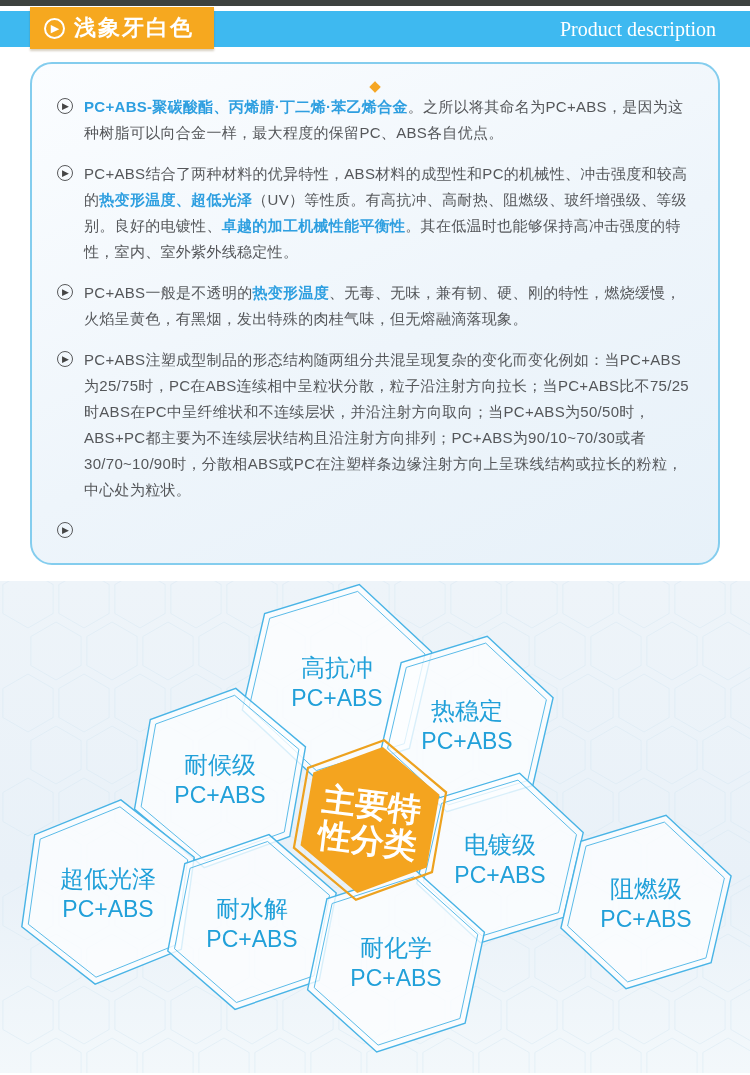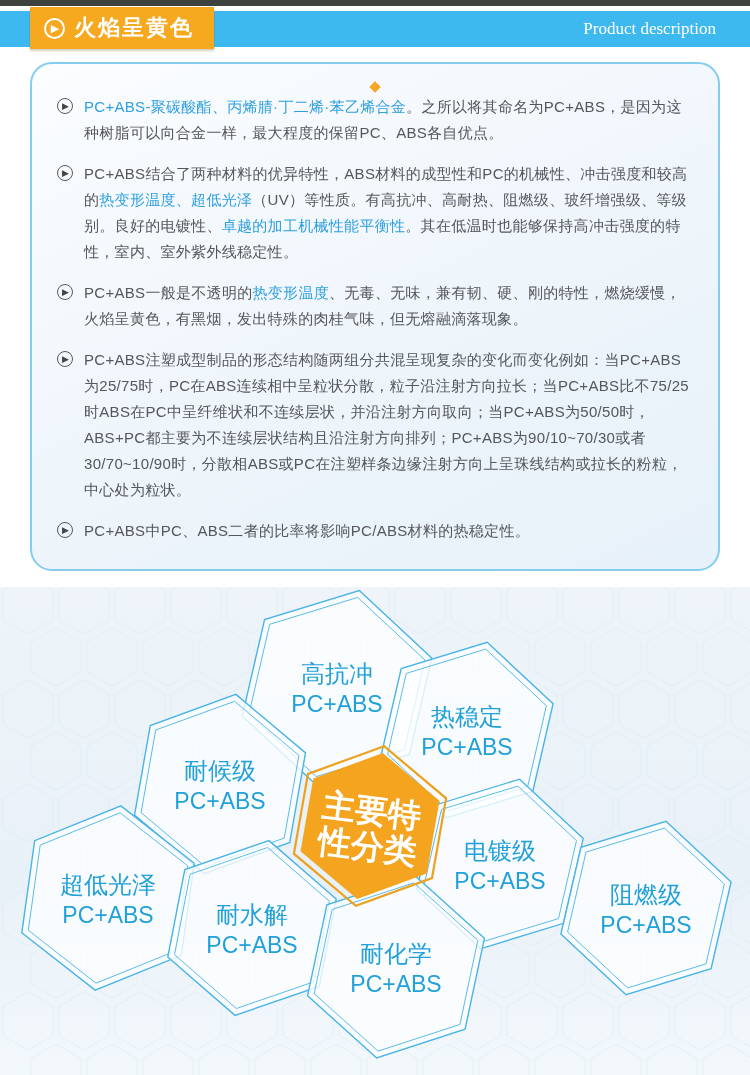--- a/index.html
+++ b/index.html
@@ -3,42 +3,42 @@
 <meta charset="utf-8">
 <style>
   html,body{margin:0;padding:0;background:#ffffff;}
   body{width:750px;height:1075px;overflow:hidden;font-family:"Liberation Sans",sans-serif;position:relative;}
   .top-strip{height:6px;background:#3d423f;width:100%;}
   
   .header{position:relative;height:36px;background:#3eb9f0;margin-top:5px;}
   .badge{position:absolute;left:30px;top:-4px;height:42px;background:#f6a81f;display:flex;align-items:center;gap:9px;padding:0 20px 0 14px;box-shadow:0 2px 2px rgba(90,60,0,.25);}
   .badge-icon{width:21px;height:21px;border:2px solid #fff;border-radius:50%;display:flex;align-items:center;justify-content:center;font-size:11px;color:#fff;flex:none;padding-left:1px;box-sizing:border-box;}
   .badge-label{color:#fff;font-size:22px;font-weight:bold;letter-spacing:2px;}
-  .header-en{position:absolute;right:34px;top:0;height:36px;display:flex;align-items:center;color:#fff;font-family:"Liberation Serif",serif;font-size:17px;}
+  .header-en{position:absolute;right:34px;top:0;height:36px;display:flex;align-items:center;color:#fff;font-family:"Liberation Serif",serif;font-size:20px;}
   
   .card{width:690px;margin:15px auto 0;box-sizing:border-box;border:2px solid #84cdee;border-radius:22px;background:linear-gradient(155deg,#fbfdff 0%,#eef5fb 55%,#e7f1f9 100%);padding:14px 25px 10px;position:relative;}
   .diamond{ text-align:center;color:#f5a623;font-size:15px;line-height:16px;}
   .card-title{text-align:center;font-size:23px;font-weight:bold;color:#4c4c4c;letter-spacing:3px;margin:3px 0 16px;}
   .bullet{display:flex;gap:11px;margin-bottom:15px;}
   .bullet-icon{width:16px;height:16px;border:1px solid #58595b;border-radius:50%;color:#454545;font-size:9px;display:flex;align-items:center;justify-content:center;margin-top:4px;flex:none;padding-left:1px;box-sizing:border-box;}
   .bullet-text{margin:0;font-size:15px;line-height:26px;color:#55575a;letter-spacing:.3px;}
-  .bullet-text .hl{color:#2e9fe0;font-weight:normal;}
+  .bullet-text .hl{color:#2e9fe0;font-weight:bold;}
   
   .hex-panel{width:750px;height:492px;margin-top:16px;background:linear-gradient(180deg,#eef4f9 0%,#e9f1f8 60%,#f3f8fb 100%);position:relative;}
   .hex-panel svg{position:absolute;left:0;top:0;}
 </style>
 </head>
 <body>
 
 <div class="top-strip"></div>
 
 <div class="header">
   <div class="badge">
     <span class="badge-icon">▶</span>
-    <span class="badge-label">火焰呈黄色</span>
+    <span class="badge-label">浅象牙白色</span>
   </div>
   <div class="header-en">Product description</div>
 </div>
 
 <div class="card">
   <div class="diamond">◆</div>
   <div id="bullets">
       <div class="bullet">
         <span class="bullet-icon">▶</span>
         <p class="bullet-text"><span class="hl">PC+ABS-聚碳酸酯、丙烯腈·丁二烯·苯乙烯合金</span><span>。之所以将其命名为PC+ABS，是因为这种树脂可以向合金一样，最大程度的保留PC、ABS各自优点。</span></p>
@@ -50,21 +50,20 @@
       <div class="bullet">
         <span class="bullet-icon">▶</span>
         <p class="bullet-text"><span>PC+ABS一般是不透明的</span><span class="hl">热变形温度</span><span>、无毒、无味，兼有韧、硬、刚的特性，燃烧缓慢，火焰呈黄色，有黑烟，发出特殊的肉桂气味，但无熔融滴落现象。</span></p>
       </div>
       <div class="bullet">
         <span class="bullet-icon">▶</span>
         <p class="bullet-text"><span>PC+ABS注塑成型制品的形态结构随两组分共混呈现复杂的变化而变化例如：当PC+ABS为25/75时，PC在ABS连续相中呈粒状分散，粒子沿注射方向拉长；当PC+ABS比不75/25时ABS在PC中呈纤维状和不连续层状，并沿注射方向取向；当PC+ABS为50/50时，ABS+PC都主要为不连续层状结构且沿注射方向排列；PC+ABS为90/10~70/30或者30/70~10/90时，分散相ABS或PC在注塑样条边缘注射方向上呈珠线结构或拉长的粉粒，中心处为粒状。</span></p>
       </div>
       <div class="bullet">
         <span class="bullet-icon">▶</span>
-        <p class="bullet-text"><span>PC+ABS中PC、ABS二者的比率将影响PC/ABS材料的热稳定性。</span></p>
       </div>
     </div>
 </div>
 
 <div class="hex-panel">
   <svg id="hexsvg" width="750" height="492" viewBox="0 0 750 492" xmlns="http://www.w3.org/2000/svg">
       <g transform="translate(28 18)">
         <polygon points="0.0,-29.0 25.1,-14.5 25.1,14.5 0.0,29.0 -25.1,14.5 -25.1,-14.5" fill="none" stroke="#d4e6f2" stroke-width="1" opacity="0.45"></polygon>
       </g>
       <g transform="translate(84 18)">

